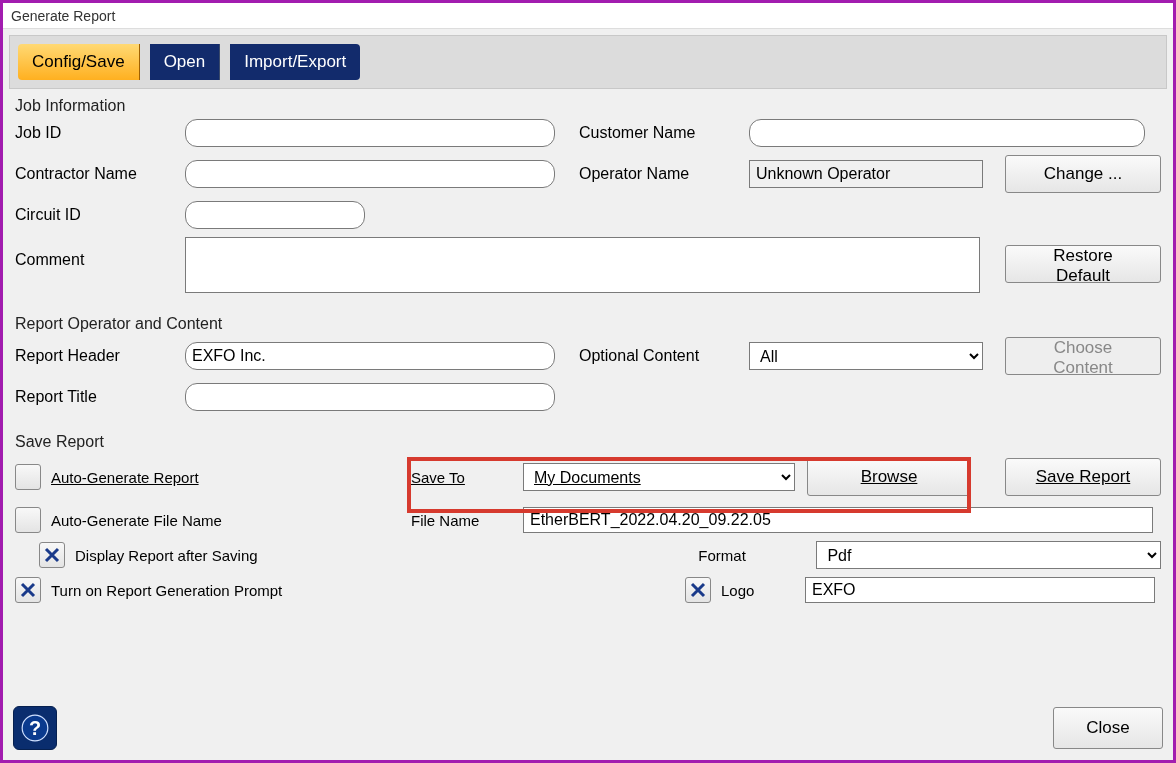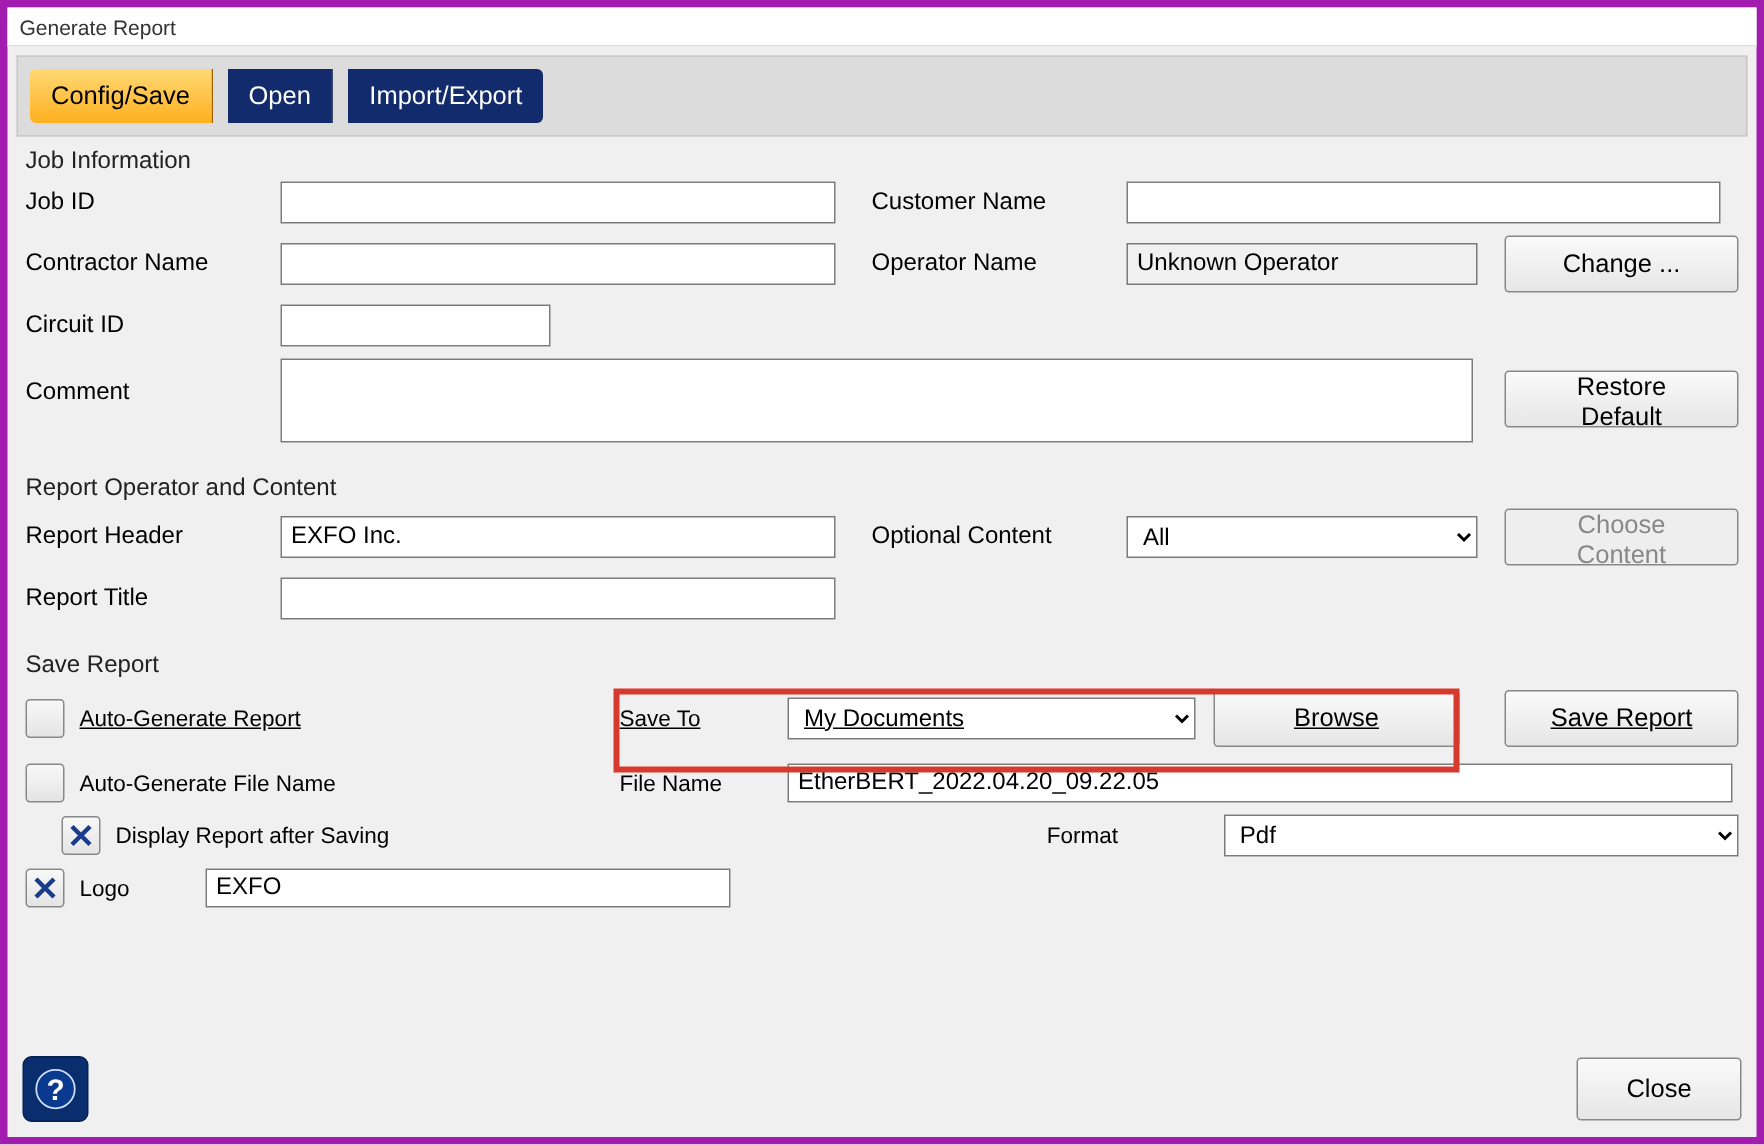--- a/index.html
+++ b/index.html
@@ -7,21 +7,21 @@
     margin: 0; padding: 0;
     font-family: "Segoe UI", Tahoma, sans-serif;
     font-size: 15px;
     color: #000;
     background: #fff;
     width: 1176px; height: 763px;
     overflow: hidden;
   }
   .window {
     width: 1176px; height: 763px;
-    border: 5px solid #a21caf;
+    border: 3px solid #a21caf;
     position: relative;
     background: #f0f0f0;
   }
   .titlebar {
     height: 26px;
     padding-left: 8px;
     font-size: 14px;
     color: #333;
     background: #fff;
     border-bottom: 1px solid #ddd;
@@ -66,21 +66,21 @@
   .row { display: flex; align-items: center; margin-bottom: 8px; }
   .col-left-label { width: 170px; font-size: 16px; }
   .col-mid-label { width: 170px; font-size: 16px; margin-left: 24px; }
   input[type=text], textarea, select, .ro-field {
     font-family: inherit;
     font-size: 16px;
     border: 1px solid #7a7a7a;
     background: #fff;
     padding: 2px 6px;
   }
-  .inp-370 { width: 370px; height: 28px; }
+  .inp-370 { width: 370px; height: 28px; border-radius: 12px; }
   .ro-field { height: 28px; display: inline-flex; align-items: center; background: #f0f0f0; }
   .btn {
     font-size: 17px;
     background: linear-gradient(#fafafa, #e6e6e6);
     border: 1px solid #888;
     border-radius: 3px;
     height: 38px;
     padding: 0 20px;
     cursor: pointer;
   }
@@ -235,20 +235,28 @@
           </span>
           <span>Display Report after Saving</span>
         </div>
         <div style="width:120px">Format</div>
         <select class="sel" style="width:350px">
           <option>Pdf</option>
         </select>
       </div>
 
       <div class="row">
+        <div style="display:flex;align-items:center;width:670px;">
+          <span class="checkbox">
+            <svg viewBox="0 0 24 24">
+                <path d="M4 4 L20 20 M20 4 L4 20" stroke="#1a3a8a" stroke-width="4" fill="none"></path>
+              </svg>
+          </span>
+          <span>Turn on Report Generation Prompt</span>
+        </div>
         <span class="checkbox">
           <svg viewBox="0 0 24 24">
               <path d="M4 4 L20 20 M20 4 L4 20" stroke="#1a3a8a" stroke-width="4" fill="none"></path>
             </svg>
         </span>
         <div style="width:84px">Logo</div>
         <input type="text" style="width: 350px; height: 26px;" value="EXFO">
       </div>
     </div>
 

